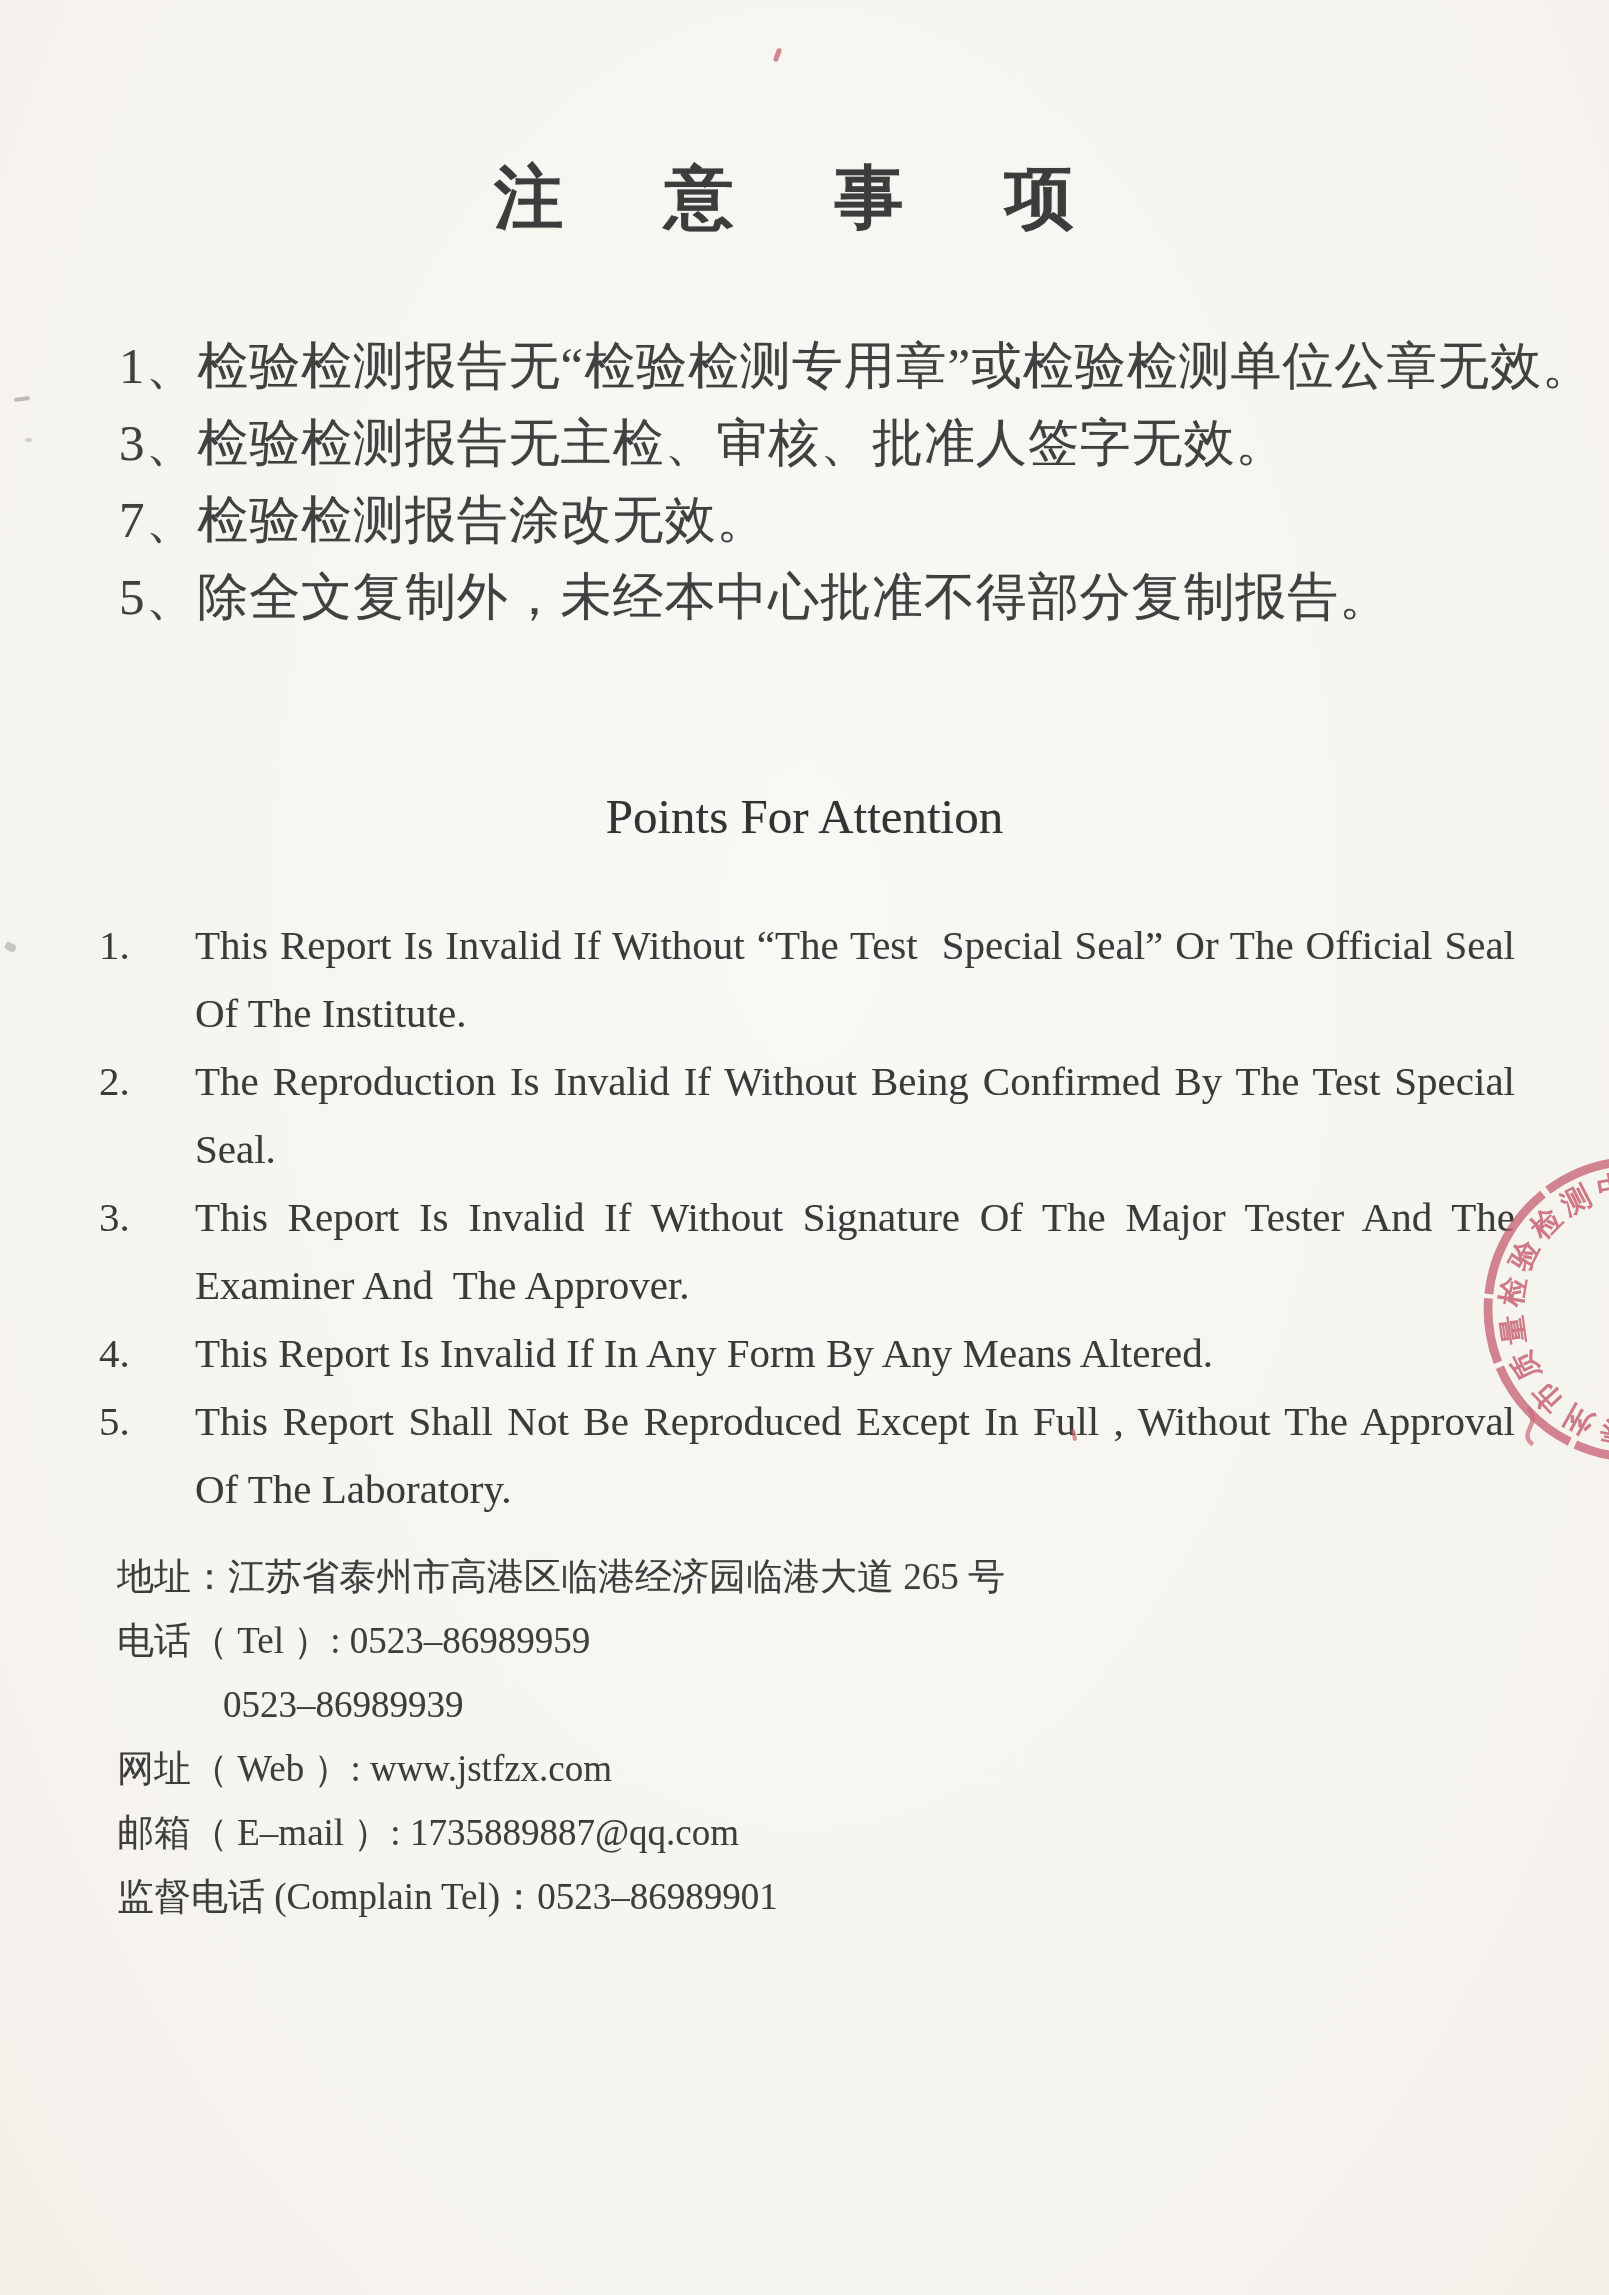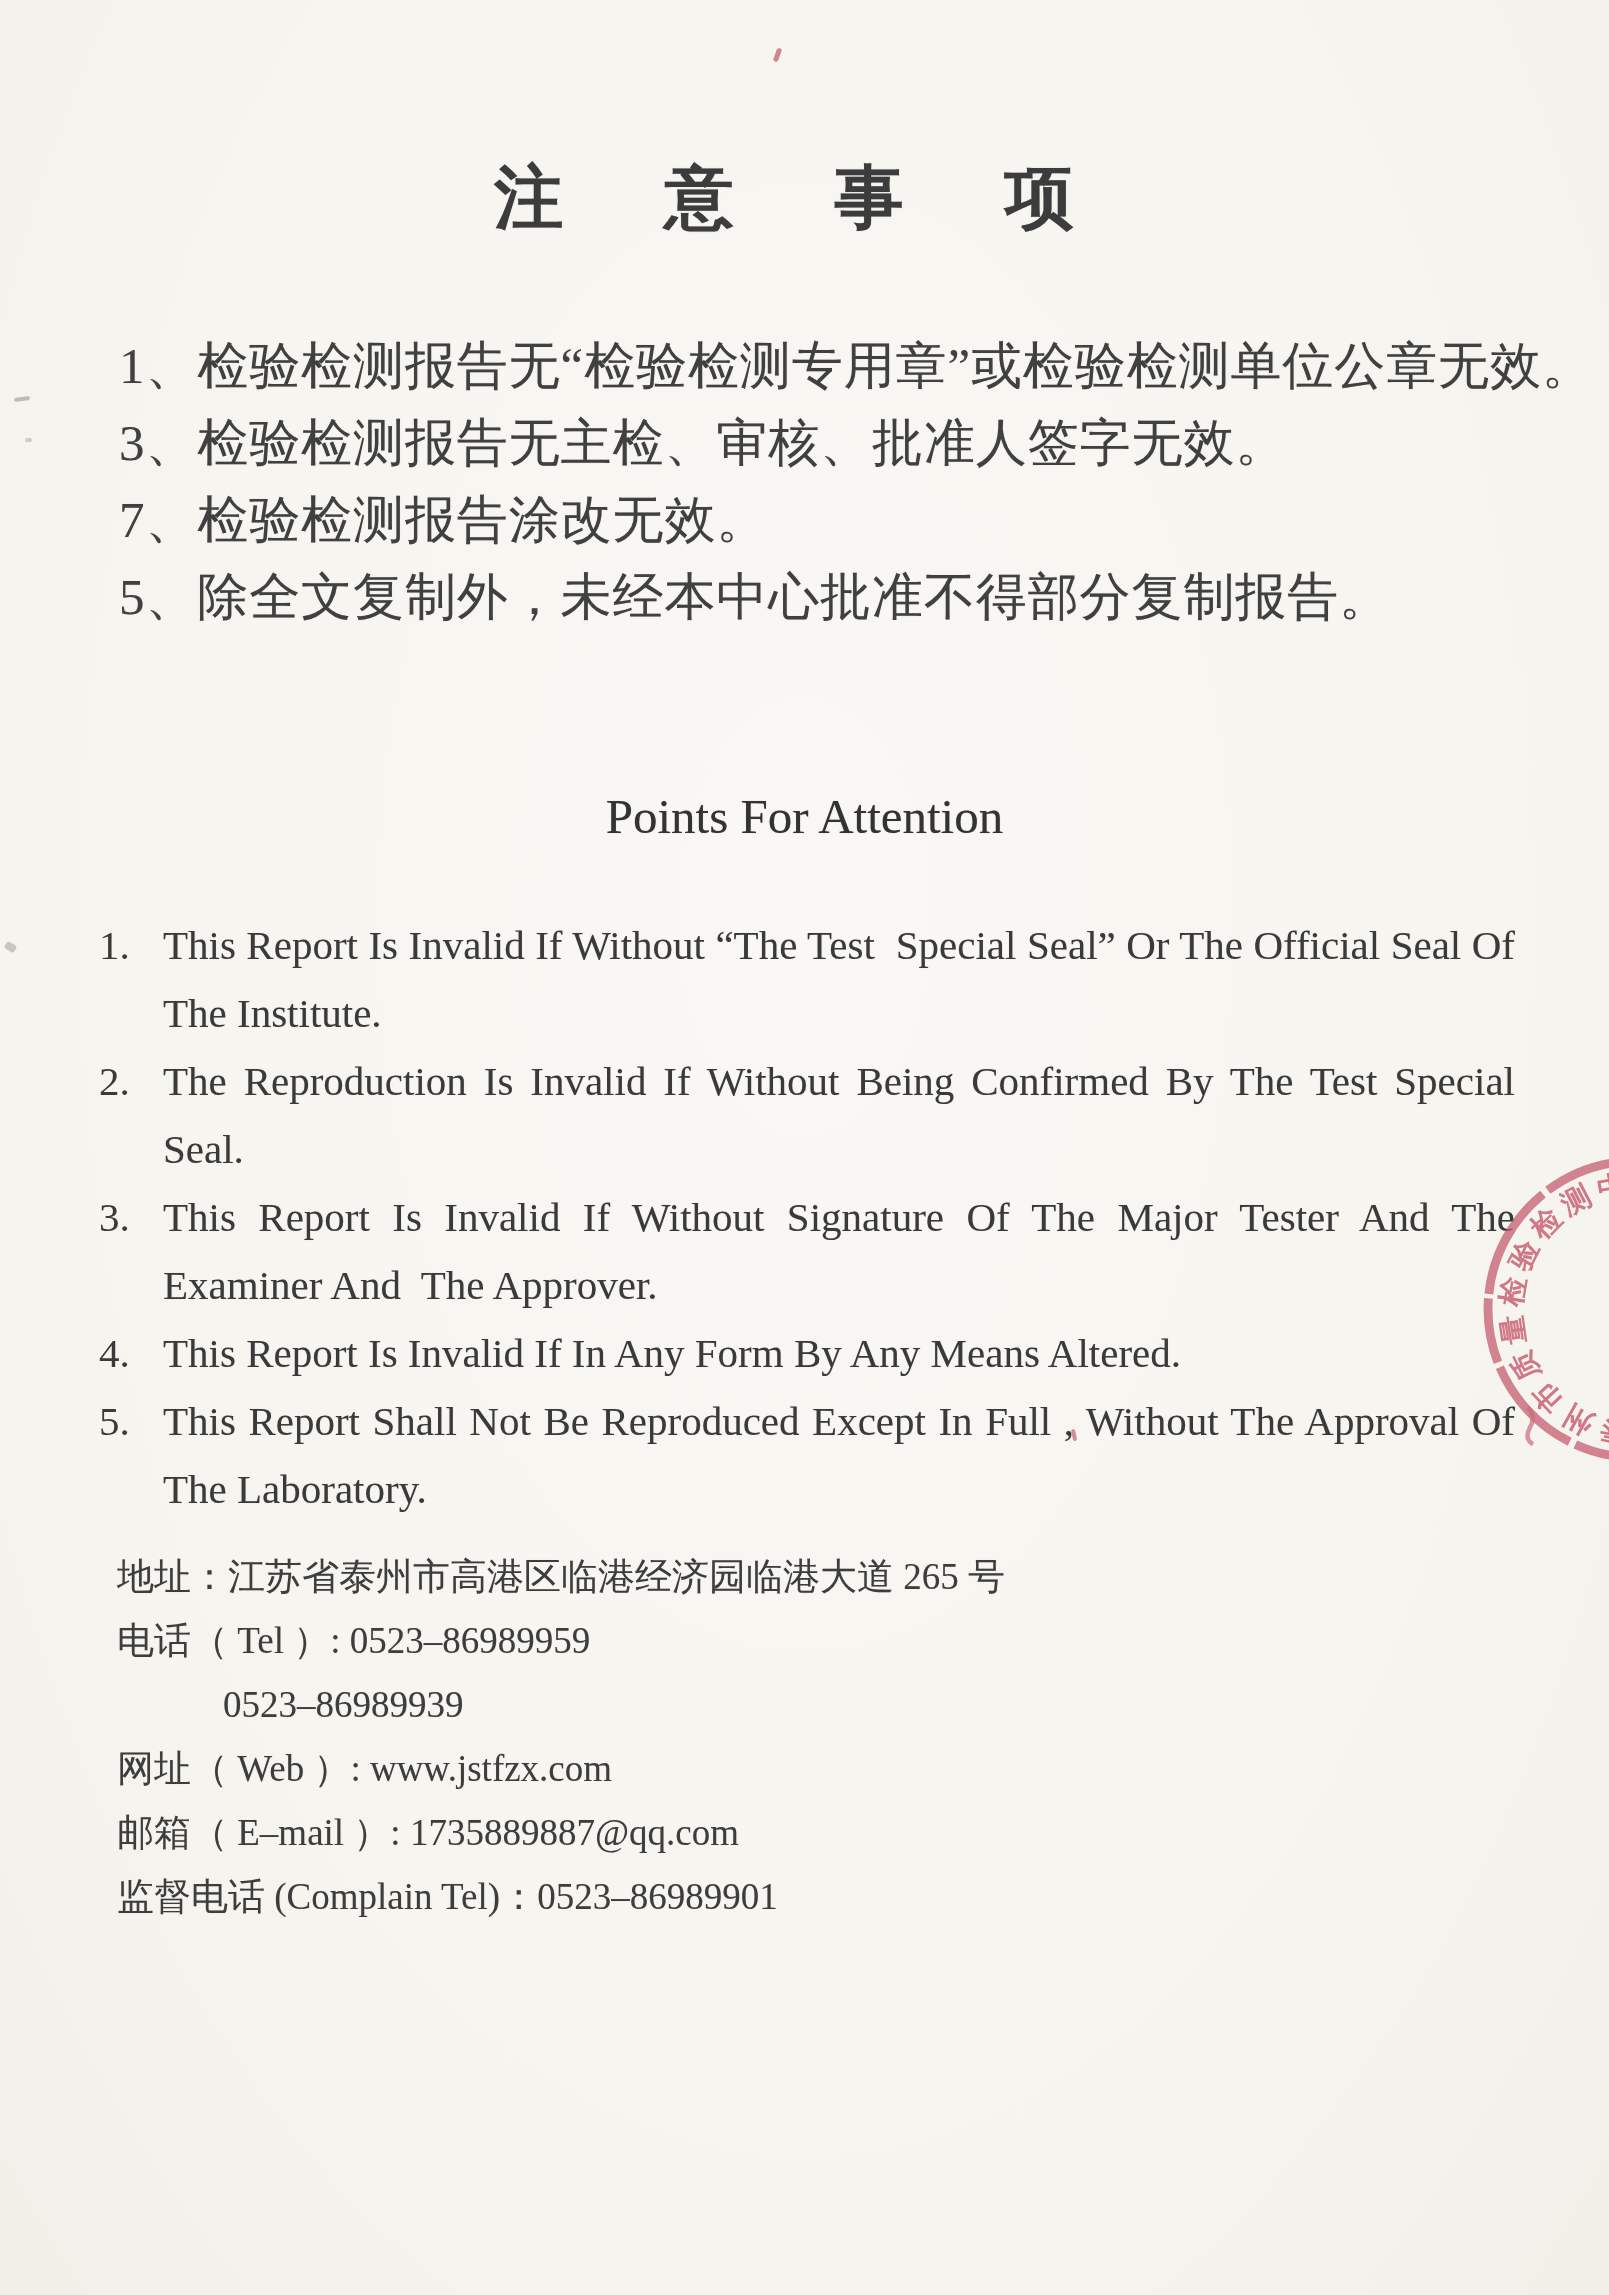--- a/index.html
+++ b/index.html
@@ -60,20 +60,21 @@
     color:#3a3a3a;
   }
   .en-item .txt{
     flex:1;
     font-size:41px;
     line-height:68px;
     text-align:justify;
     color:#3a3a3a;
     text-shadow:0 0 0.9px rgba(40,40,40,.22);
     white-space:pre-wrap;
+    margin-left:32px;
   }
   
   .contact{
     position:absolute;top:1545px;left:117px;right:71px;
   }
   .contact-row{
     font-size:37px;
     line-height:64px;
     color:#3d3d3d;
     text-shadow:0 0 0.9px rgba(40,40,40,.2);

